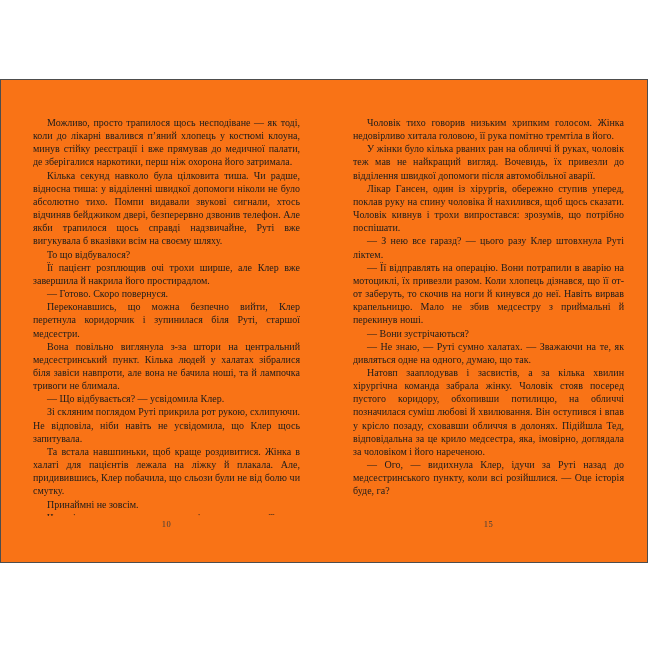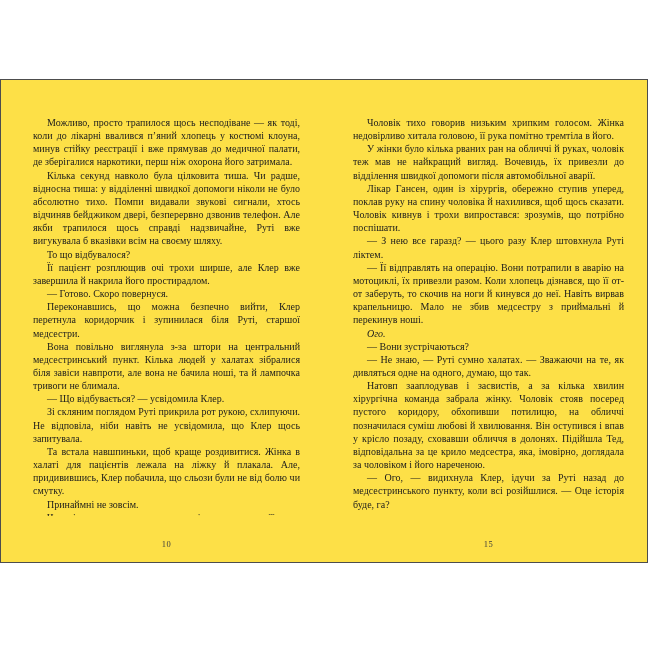--- a/index.html
+++ b/index.html
@@ -14,21 +14,21 @@
     overflow: hidden;
     font-family: "Liberation Serif", serif;
   }
   .reader-frame {
     position: absolute;
     left: 0px;
     top: 79px;
     width: 648px;
     height: 484px;
     border: 1px solid #4d4d4d;
-    background: #fde047;
+    background: #f97316;
     box-sizing: border-box;
   }
   .spread {
     position: absolute;
     left: 0;
     top: 0;
     width: 100%;
     height: 100%;
   }
   .page {
@@ -53,21 +53,21 @@
   .page-body p {
     margin: 0;
     padding: 0;
     text-indent: 14px;
   }
   .page-body p.em {
     font-style: italic;
   }
   .page-number {
     position: absolute;
-    bottom: 13px;
+    bottom: 33px;
     left: 0;
     right: 0;
     text-align: center;
     font-size: 8.5px;
     letter-spacing: 0.5px;
     color: #3d3d3d;
   }
 </style>
 </head>
 <body>
@@ -93,21 +93,20 @@
       <div class="page-number">10</div>
     </div>
 
     <div class="page page-right">
       <div class="page-body">
         <p>Чоловік тихо говорив низьким хрипким голосом. Жінка недовірливо хитала головою, її рука помітно тремтіла в його.</p>
         <p>У жінки було кілька рваних ран на обличчі й руках, чоловік теж мав не найкращий вигляд. Вочевидь, їх привезли до відділення швидкої допомоги після автомобільної аварії.</p>
         <p>Лікар Гансен, один із хірургів, обережно ступив уперед, поклав руку на спину чоловіка й нахилився, щоб щось сказати. Чоловік кивнув і трохи випростався: зрозумів, що потрібно поспішати.</p>
         <p>— З нею все гаразд? — цього разу Клер штовхнула Руті ліктем.</p>
         <p>— Її відправлять на операцію. Вони потрапили в аварію на мотоциклі, їх привезли разом. Коли хлопець дізнався, що її от-от заберуть, то скочив на ноги й кинувся до неї. Навіть вирвав крапельницю. Мало не збив медсестру з приймальні й перекинув ноші.</p>
-        <p class="em">Ого.</p>
         <p>— Вони зустрічаються?</p>
         <p>— Не знаю, — Руті сумно халатах. — Зважаючи на те, як дивляться одне на одного, думаю, що так.</p>
         <p>Натовп зааплодував і засвистів, а за кілька хвилин хірургічна команда забрала жінку. Чоловік стояв посеред пустого коридору, обхопивши потилицю, на обличчі позначилася суміш любові й хвилювання. Він оступився і впав у крісло позаду, сховавши обличчя в долонях. Підійшла Тед, відповідальна за це крило медсестра, яка, імовірно, доглядала за чоловіком і його нареченою.</p>
         <p>— Ого, — видихнула Клер, ідучи за Руті назад до медсестринського пункту, коли всі розійшлися. — Оце історія буде, га?</p>
       </div>
       <div class="page-number">15</div>
     </div>
 
   </div>
 </div>

